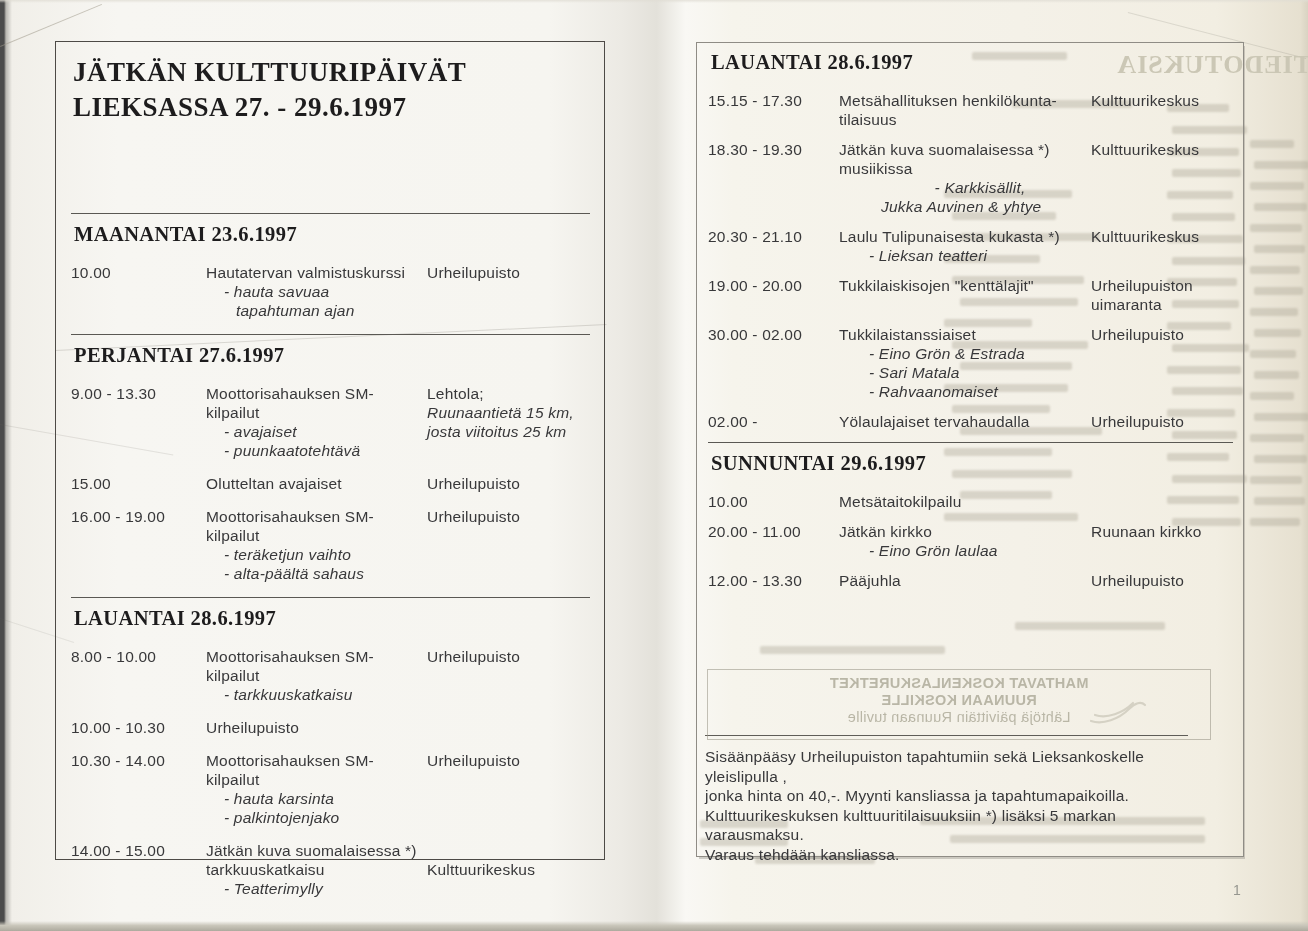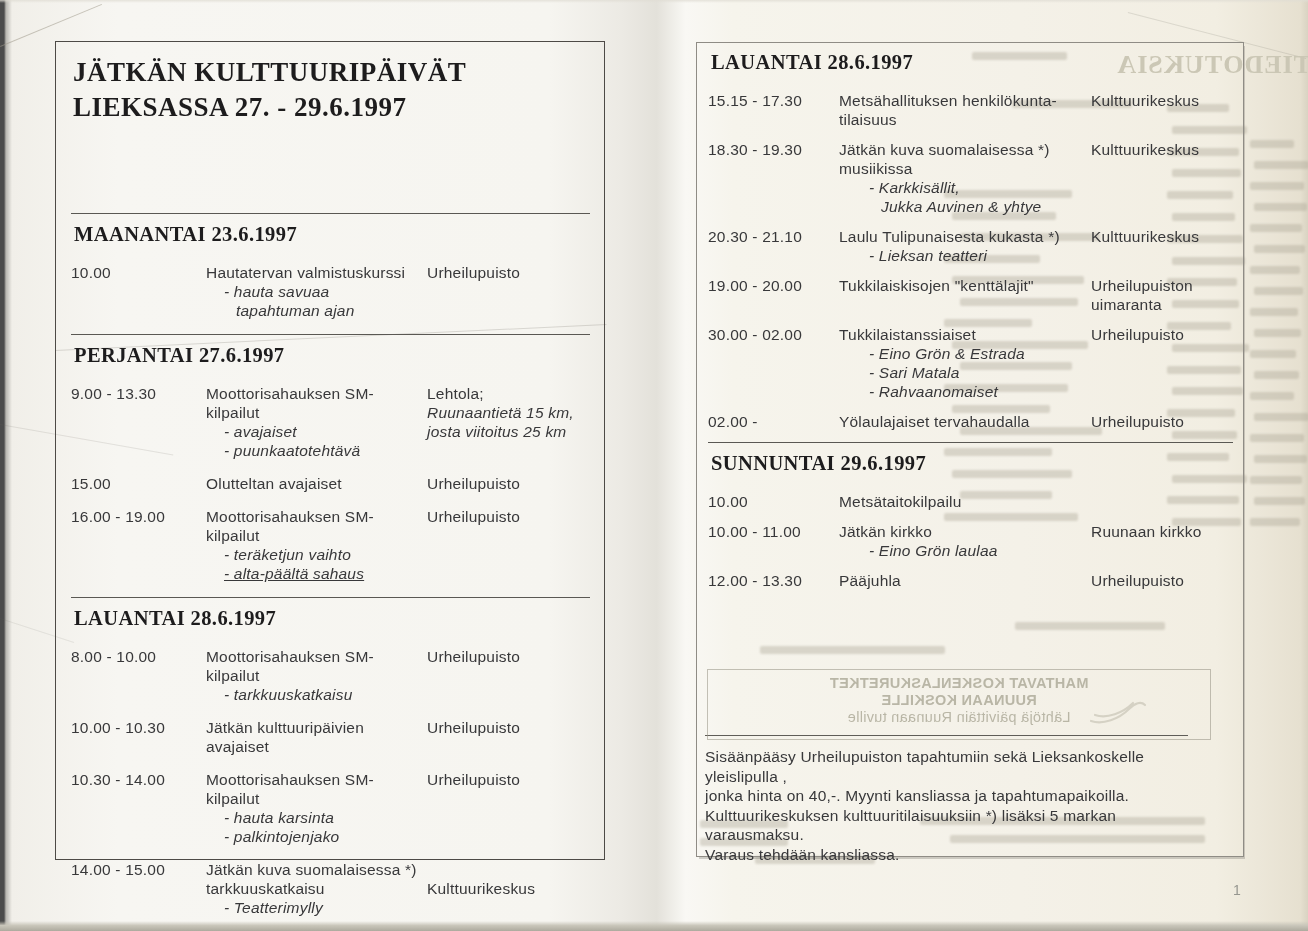--- a/index.html
+++ b/index.html
@@ -223,43 +223,40 @@
             </div>
             <div class="cell-loc">
               <div class="loc-line">Urheilupuisto</div>
             </div>
           </div>
           <div class="row">
             <span class="cell-time">16.00 - 19.00</span>
             <div class="cell-desc">
               <div class="desc-line">Moottorisahauksen SM-kilpailut</div>
               <div class="detail" style="padding-left: 18px;">- teräketjun vaihto</div>
-              <div class="detail" style="padding-left: 18px; text-decoration: underline;">- alta-päältä sahaus</div>
+              <div class="detail" style="padding-left: 18px;">- alta-päältä sahaus</div>
             </div>
             <div class="cell-loc">
               <div class="loc-line">Urheilupuisto</div>
             </div>
           </div>
           <div class="rule"></div>
           <div class="sec-heading">LAUANTAI 28.6.1997</div>
           <div class="row">
             <span class="cell-time">8.00 - 10.00</span>
             <div class="cell-desc">
               <div class="desc-line">Moottorisahauksen SM-kilpailut</div>
               <div class="detail" style="padding-left: 18px;">- tarkkuuskatkaisu</div>
             </div>
             <div class="cell-loc">
               <div class="loc-line">Urheilupuisto</div>
             </div>
           </div>
           <div class="row">
             <span class="cell-time">10.00 - 10.30</span>
-            <div class="cell-desc">
-              <div class="desc-line">Jätkän kulttuuripäivien avajaiset</div>
-            </div>
             <div class="cell-loc">
               <div class="loc-line">Urheilupuisto</div>
             </div>
           </div>
           <div class="row">
             <span class="cell-time">10.30 - 14.00</span>
             <div class="cell-desc">
               <div class="desc-line">Moottorisahauksen SM-kilpailut</div>
               <div class="detail" style="padding-left: 18px;">- hauta karsinta</div>
               <div class="detail" style="padding-left: 18px;">- palkintojenjako</div>
@@ -295,21 +292,21 @@
             </div>
             <div class="cell-loc">
               <div class="loc-line">Kulttuurikeskus</div>
             </div>
           </div>
           <div class="row">
             <span class="cell-time">18.30 - 19.30</span>
             <div class="cell-desc">
               <div class="desc-line">Jätkän kuva suomalaisessa *)</div>
               <div class="desc-line">musiikissa</div>
-              <div class="detail" style="padding-left: 30px;">- Karkkisällit,</div>
+              <div class="detail" style="padding-left: 30px; text-align: center;">- Karkkisällit,</div>
               <div class="detail" style="padding-left: 42px;">Jukka Auvinen &amp; yhtye</div>
             </div>
             <div class="cell-loc">
               <div class="loc-line">Kulttuurikeskus</div>
             </div>
           </div>
           <div class="row">
             <span class="cell-time">20.30 - 21.10</span>
             <div class="cell-desc">
               <div class="desc-line">Laulu Tulipunaisesta kukasta *)</div>
@@ -353,21 +350,21 @@
           <div class="rule"></div>
           <div class="sec-heading">SUNNUNTAI 29.6.1997</div>
           <div class="row">
             <span class="cell-time">10.00</span>
             <div class="cell-desc">
               <div class="desc-line">Metsätaitokilpailu</div>
             </div>
             <div class="cell-loc"></div>
           </div>
           <div class="row">
-            <span class="cell-time">10.00 - 11.00</span>
+            <span class="cell-time">20.00 - 11.00</span>
             <div class="cell-desc">
               <div class="desc-line">Jätkän kirkko</div>
               <div class="detail" style="padding-left: 30px;">- Eino Grön laulaa</div>
             </div>
             <div class="cell-loc">
               <div class="loc-line">Ruunaan kirkko</div>
             </div>
           </div>
           <div class="row">
             <span class="cell-time">12.00 - 13.30</span>

